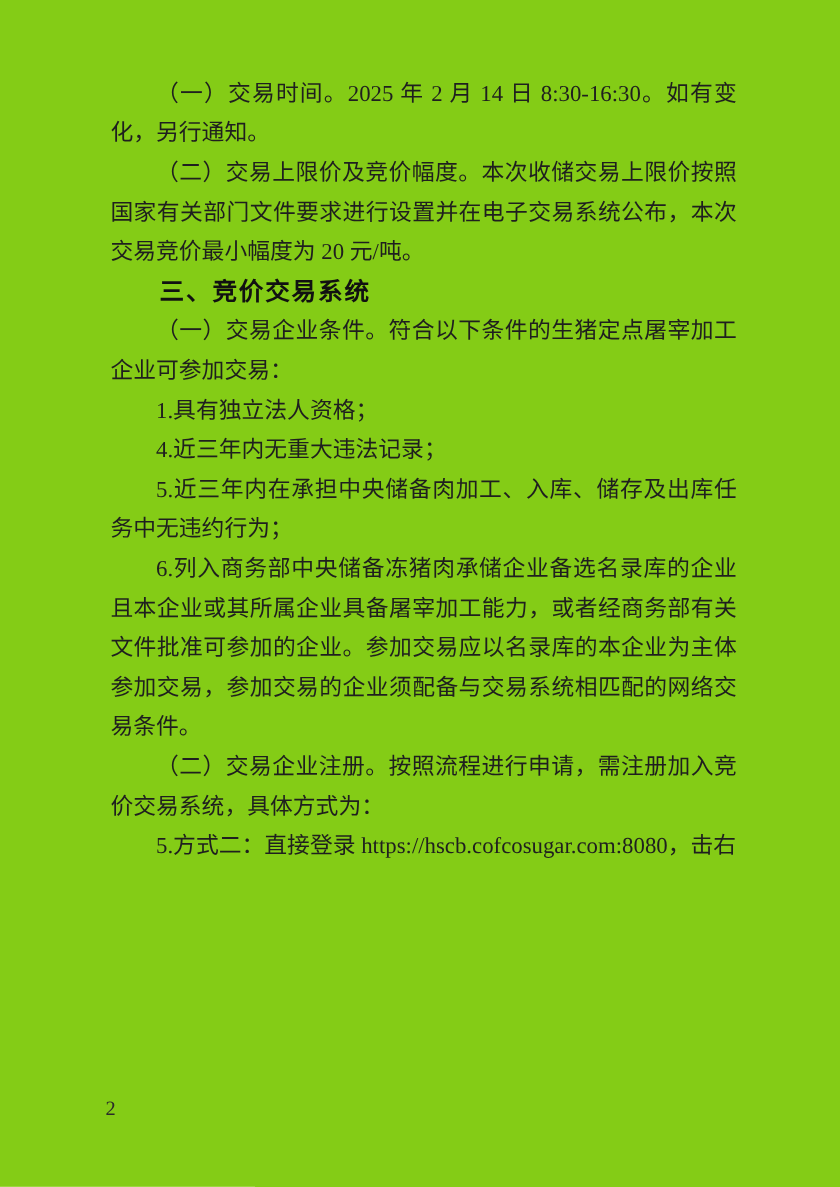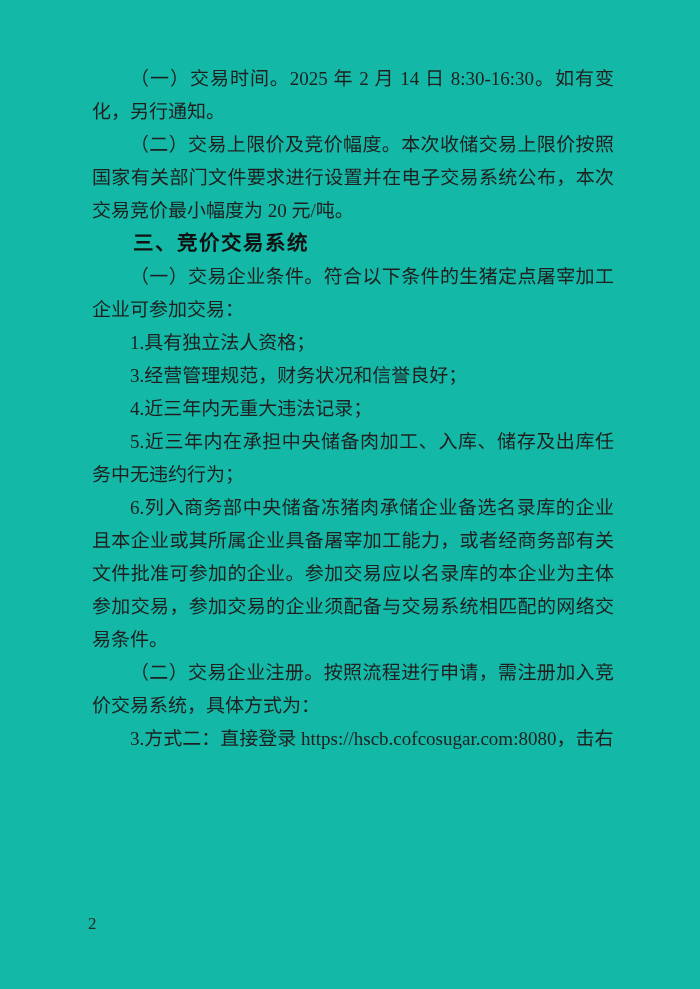--- a/index.html
+++ b/index.html
@@ -10,21 +10,21 @@
   body {
     width: 700px;
     height: 989px;
     position: relative;
     overflow: hidden;
     font-family: "Liberation Serif", "DejaVu Serif", serif;
   }
   .page {
     position: absolute;
     inset: 0;
-    background: #14b8a6;
+    background: #84cc16;
   }
   .content {
     position: absolute;
     left: 92px;
     top: 62px;
     width: 522px;
     color: #1f1f1f;
     font-size: 19px;
     line-height: 33px;
     text-align: justify;
@@ -55,21 +55,20 @@
 </head>
 <body>
 
 <div class="page">
   <div class="content">
     <p class="para">（一）交易时间。2025 年 2 月 14 日 8:30-16:30。如有变化，另行通知。</p>
     <p class="para">（二）交易上限价及竞价幅度。本次收储交易上限价按照国家有关部门文件要求进行设置并在电子交易系统公布，本次交易竞价最小幅度为 20 元/吨。</p>
     <h2 class="para heading">三、竞价交易系统</h2>
     <p class="para">（一）交易企业条件。符合以下条件的生猪定点屠宰加工企业可参加交易：</p>
     <p class="para">1.具有独立法人资格；</p>
-    <p class="para">3.经营管理规范，财务状况和信誉良好；</p>
     <p class="para">4.近三年内无重大违法记录；</p>
     <p class="para">5.近三年内在承担中央储备肉加工、入库、储存及出库任务中无违约行为；</p>
     <p class="para">6.列入商务部中央储备冻猪肉承储企业备选名录库的企业且本企业或其所属企业具备屠宰加工能力，或者经商务部有关文件批准可参加的企业。参加交易应以名录库的本企业为主体参加交易，参加交易的企业须配备与交易系统相匹配的网络交易条件。</p>
     <p class="para">（二）交易企业注册。按照流程进行申请，需注册加入竞价交易系统，具体方式为：</p>
-    <p class="para">3.方式二：直接登录 https://hscb.cofcosugar.com:8080，击右</p>
+    <p class="para">5.方式二：直接登录 https://hscb.cofcosugar.com:8080，击右</p>
   </div>
   <div class="page-number">2</div>
 </div>
 
 </body></html>

